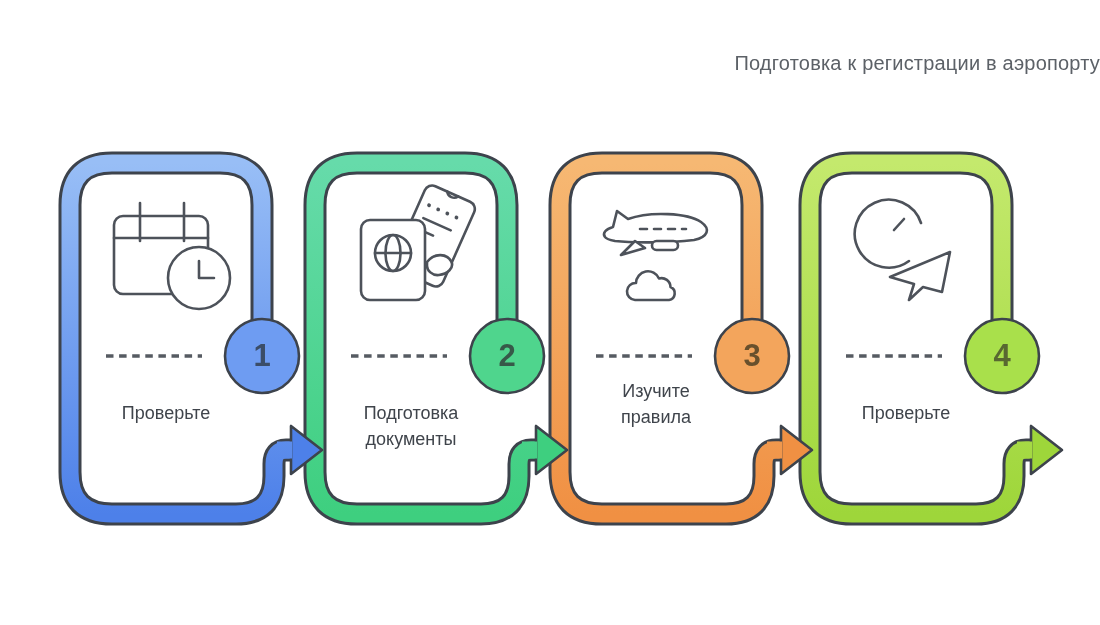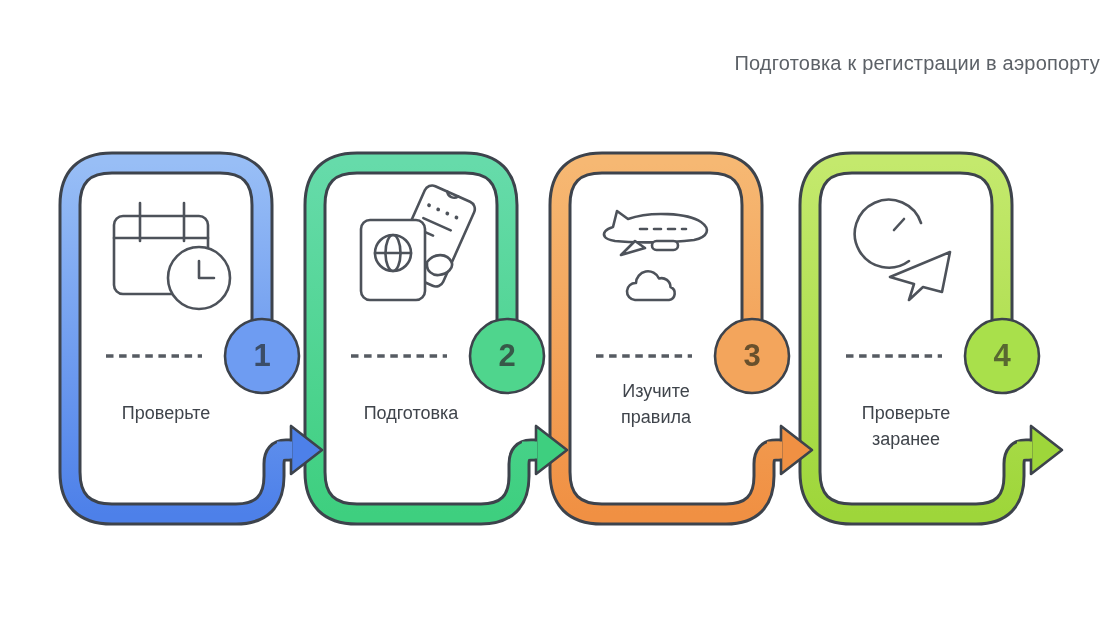--- a/index.html
+++ b/index.html
@@ -86,20 +86,21 @@
         <rect class="w" x="66" y="80" width="64" height="80" rx="9"></rect>
         <circle cx="98" cy="113" r="18"></circle>
         <ellipse cx="98" cy="113" rx="7.5" ry="18"></ellipse>
         <line x1="80" y1="113" x2="116" y2="113"></line>
         <path class="w" d="M132 122 c8 -10 20 -8 24 -1 c4 7 -4 13 -12 14 c-7 1 -12 -5 -12 -9 Z"></path>
       </g>
     </svg>
     <div class="num" style="color: rgb(55, 89, 73);">2</div>
     <div class="label two">
       <div>Подготовка</div>
+      <div>документы</div>
     </div>
   </div>
 
   <div class="step" style="left:540px;z-index:20;">
     <svg width="320" height="400" viewBox="0 0 320 400">
       <defs>
         <linearGradient id="grad2" x1="0" y1="23" x2="0" y2="374" gradientUnits="userSpaceOnUse">
           <stop offset="0" stop-color="#f6b873"></stop>
           <stop offset="1" stop-color="#f09043"></stop>
         </linearGradient>
@@ -141,17 +142,16 @@
       <circle class="num-circle" cx="212" cy="216" r="37" fill="#a9e04b"></circle>
       <g class="icon">
         <path d="M119 121 A34 34 0 1 1 131 83"></path>
         <path d="M104 90 L114 79"></path>
         <path class="w" d="M160 112 L100 137 L124 144 L119 160 L133 147 L152 152 Z"></path>
       </g>
     </svg>
     <div class="num" style="color: rgb(88, 104, 49);">4</div>
     <div class="label two">
       <div>Проверьте</div>
-      <div>заранее</div>
     </div>
   </div>
 
 </div>
 
 </body></html>

